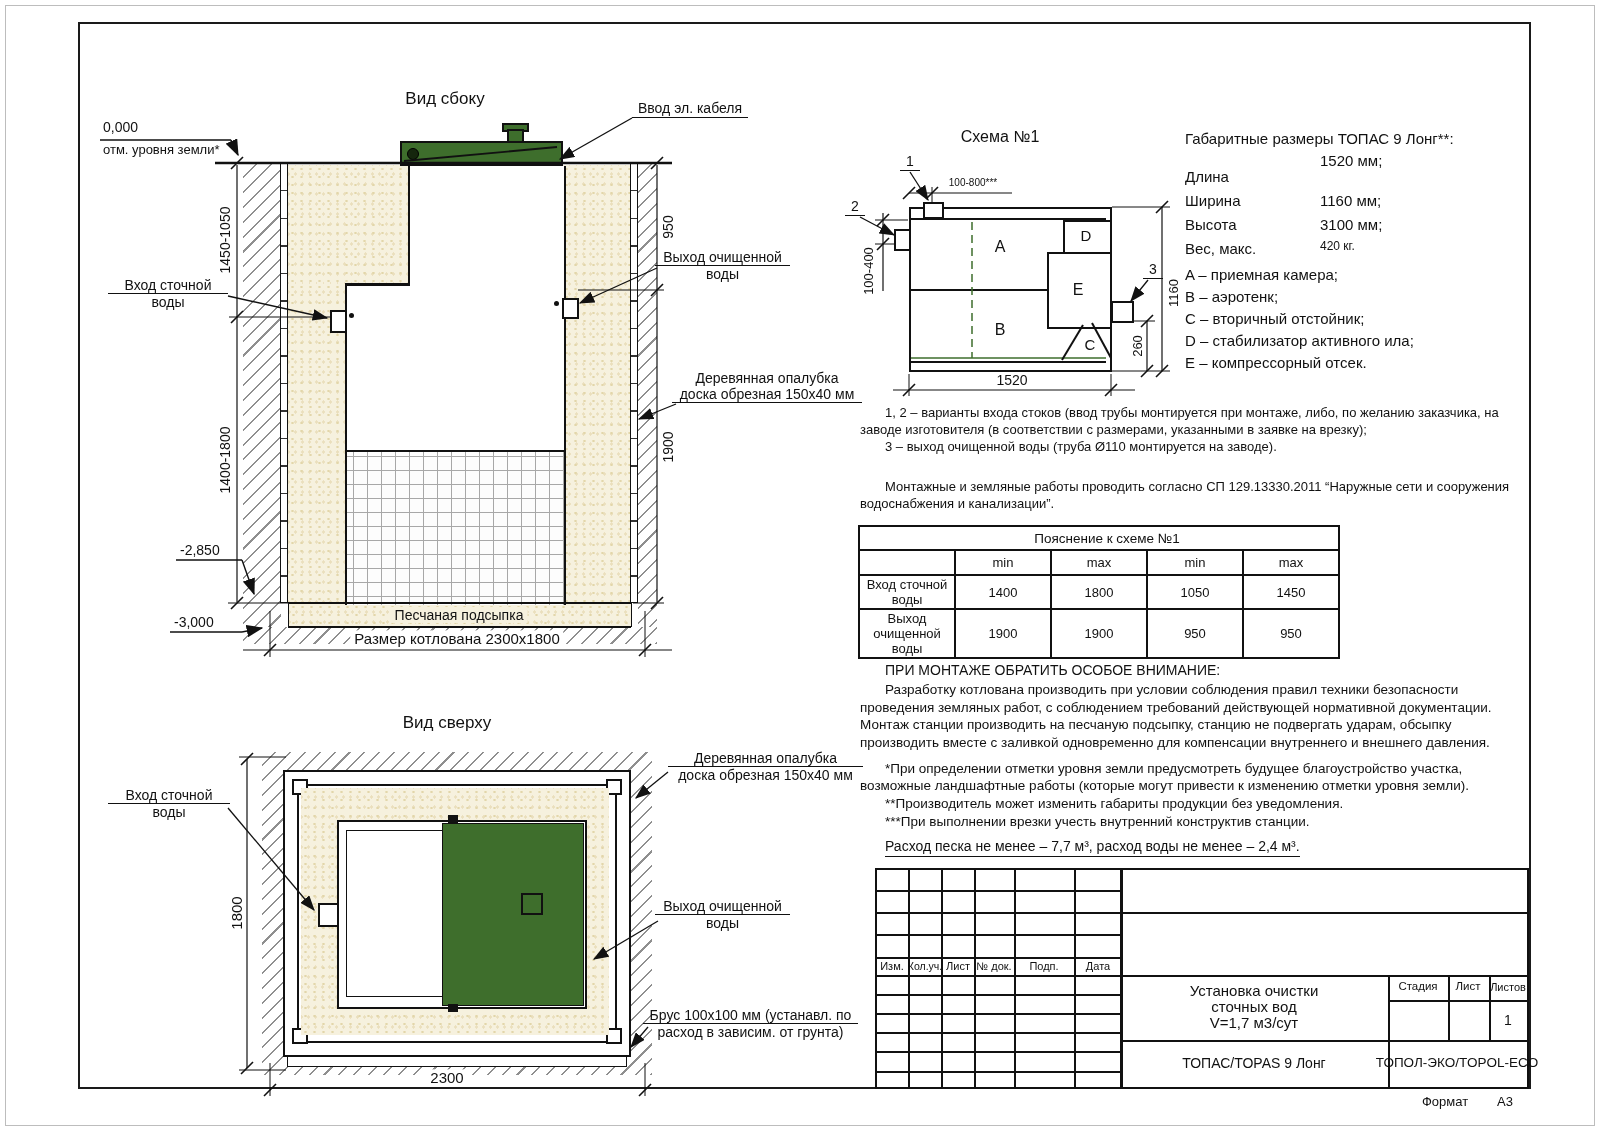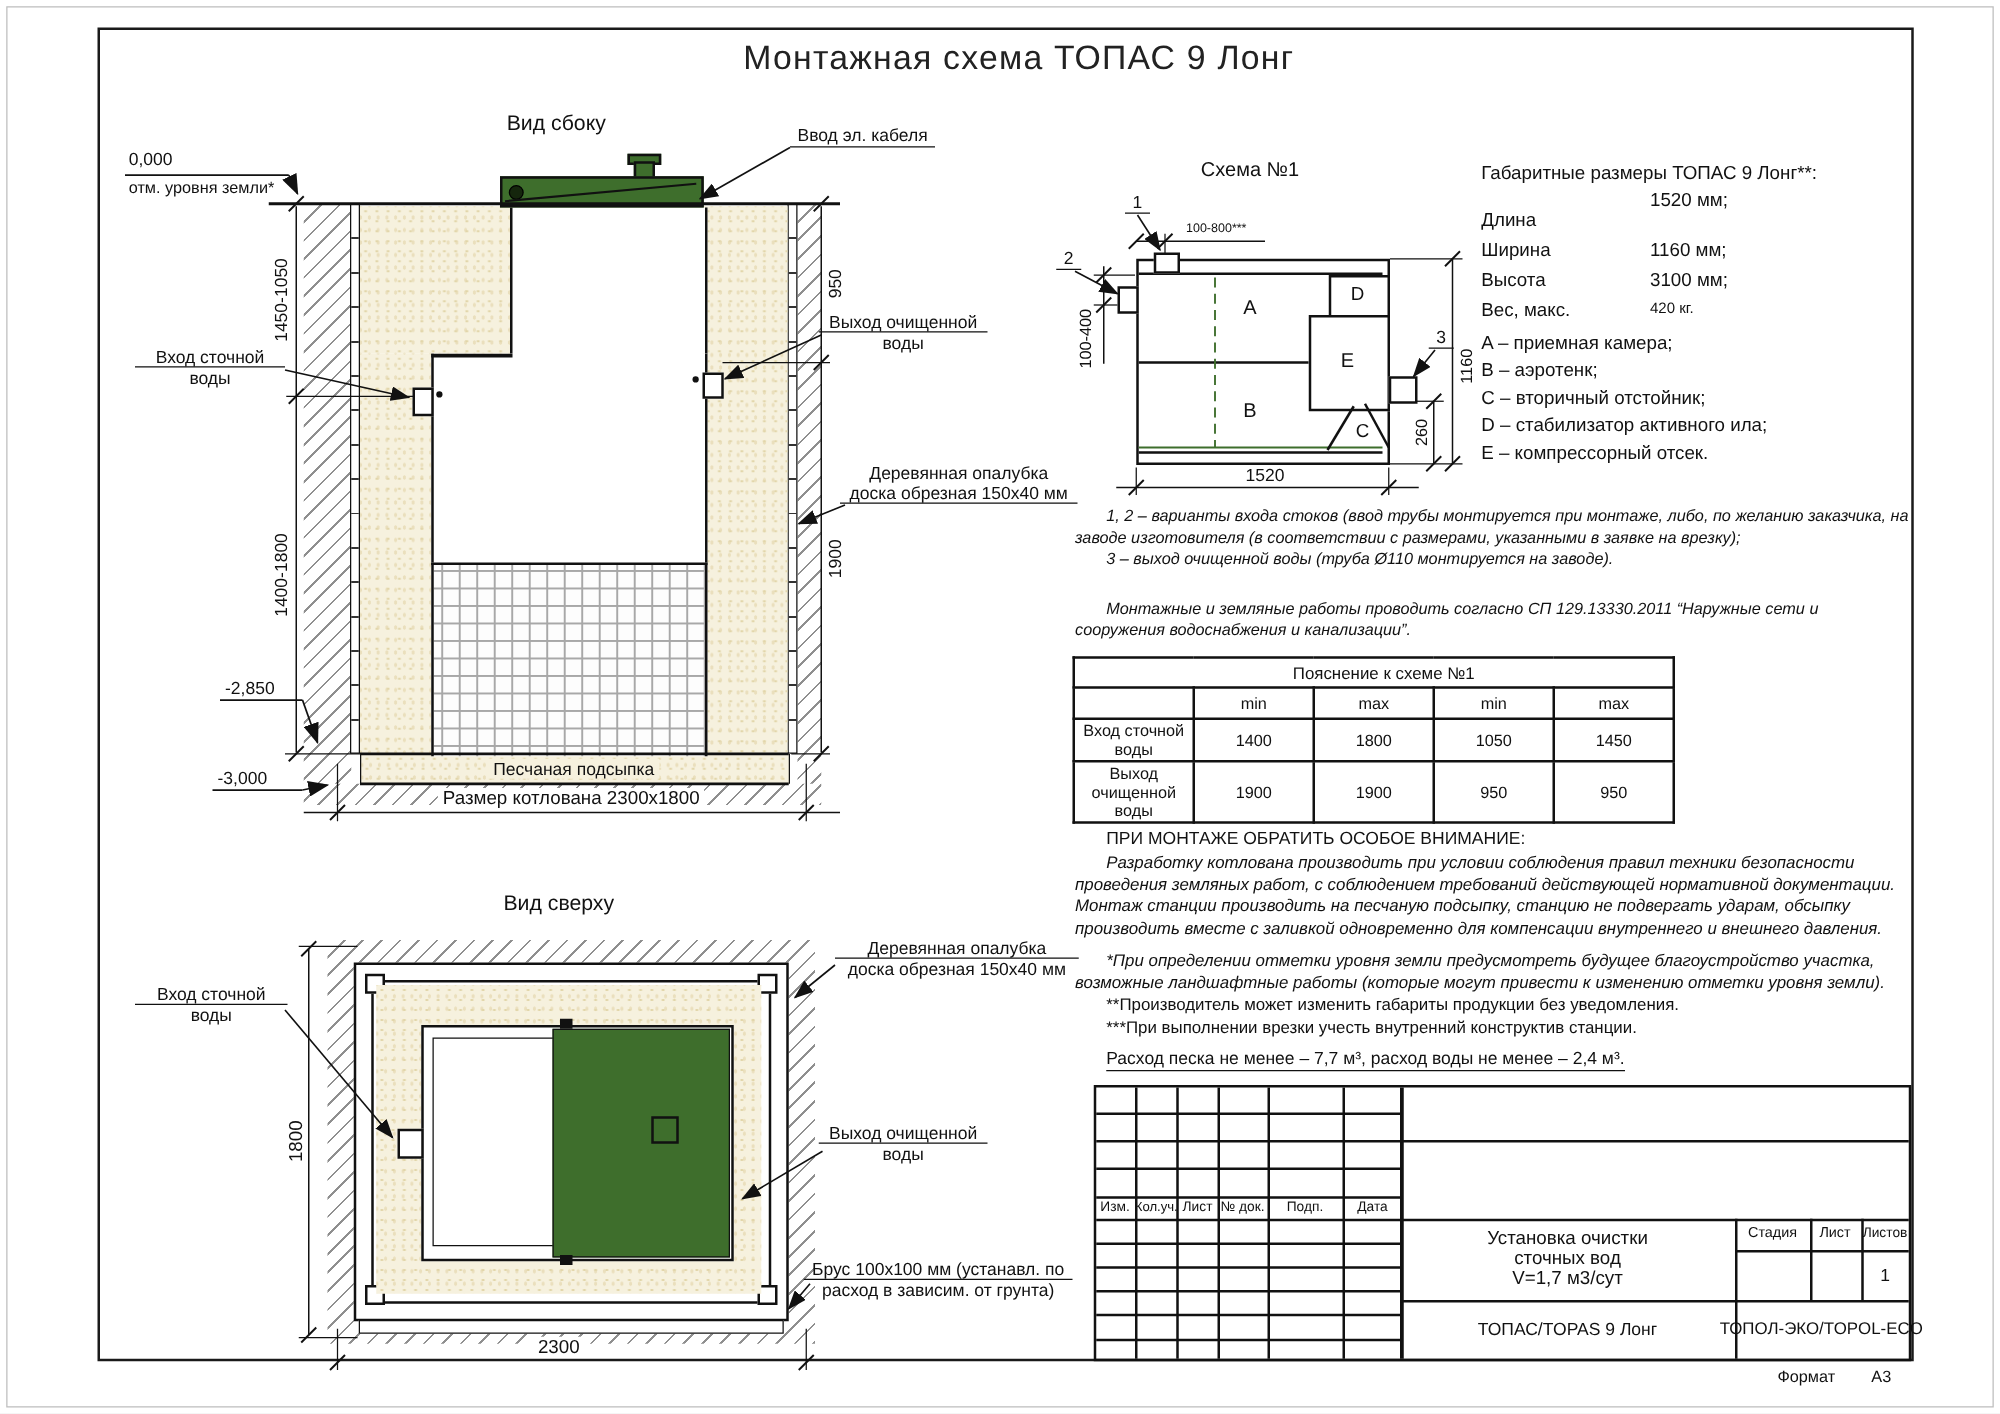--- a/index.html
+++ b/index.html
@@ -19,31 +19,30 @@
         background-image:linear-gradient(#a8a8a8 1.4px,transparent 1.4px),
                          linear-gradient(90deg,#a8a8a8 1.4px,transparent 1.4px);
         background-size:14px 14px;background-position:6px 4px;}
   .board{background-color:#fff;
          background-image:repeating-linear-gradient(180deg,transparent 0 26px,#333 26px 27.5px);
          border:1.5px solid #111;}
   .green{background:#3e6e2c;}
   .bd{border:2px solid #111;background:#fff;}
   .ln{background:#111;}
   svg.ov{position:absolute;left:0;top:0;pointer-events:none;}
-  p{margin:0;font-style:italic;}
+  p{margin:0;}
 </style>
 </head>
 <body>
 
 <div class="page">
 
   <div class="ab" style="left:5px;top:5px;width:1588px;height:1119px;border:1.5px solid #bdbdbd;"></div>
   <div class="ab" style="left:78px;top:22px;width:1449px;height:1063px;border:2.5px solid #1a1a1a;"></div>
 
-  <div class="ab t cc" style="left:815px;top:47px;font-size:27px;color:#222;letter-spacing:1px;">Монтажная схема ТОПАС 9 Лонг</div>
 
   <div class="ab t cc" style="left:445px;top:99px;font-size:17px;">Вид сбоку</div>
 
   <div class="ab hatch" style="left:243px;top:164px;width:38px;height:463px;"></div>
   <div class="ab hatch" style="left:638px;top:164px;width:19px;height:463px;"></div>
   <div class="ab hatch" style="left:243px;top:627px;width:414px;height:17px;"></div>
 
   <div class="ab board" style="left:280px;top:163px;width:6px;height:438px;"></div>
   <div class="ab board" style="left:630px;top:163px;width:6px;height:438px;"></div>
   <div class="ab bd" style="left:288px;top:232px;width:13px;height:16px;"></div>

